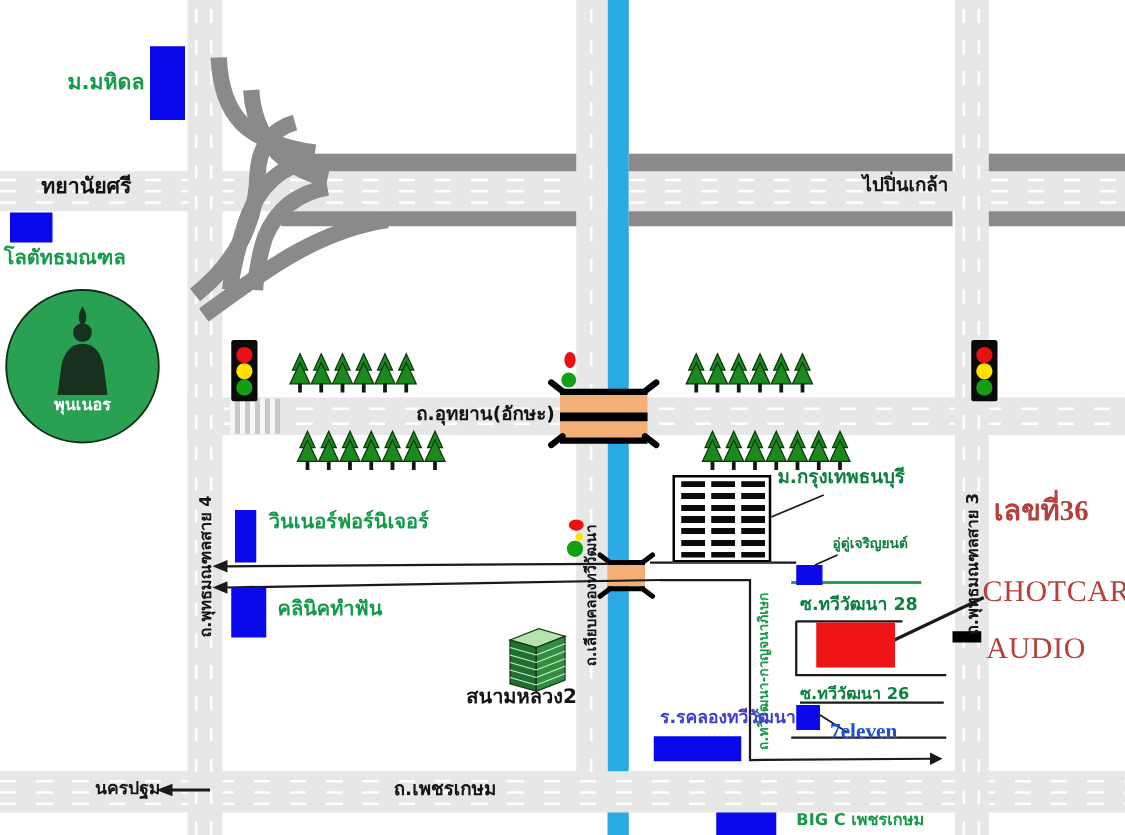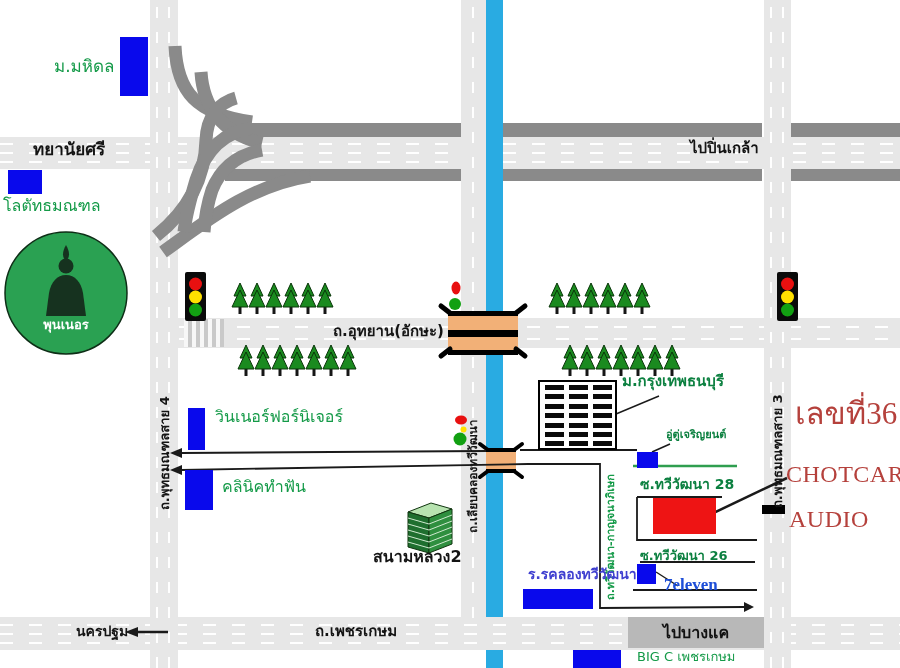--- a/index.html
+++ b/index.html
@@ -30,21 +30,21 @@
   .sai4{left:150px;width:28px;} .sai3{left:764px;width:27px;}
   .liab{left:461px;width:25px;height:618px;background-color:#e7e7e7;
        background-image:repeating-linear-gradient(0deg,#fff 0 11px,rgba(0,0,0,0) 11px 25px);
        background-size:2px 100%;background-position:11px 0;background-repeat:no-repeat;}
   .bar{height:14px;background:#8a8a8a;}
   .crosswalk{left:184px;top:319px;width:40px;height:28px;
        background:repeating-linear-gradient(90deg,#f7f7f7 0 4px,#c9c9c9 4px 8px);}
   
   .lbl{position:absolute;white-space:nowrap;line-height:1.15;}
   .black{color:#141414;font-weight:bold;}
-  .green{color:#149a48;font-weight:normal;text-align:center;}
+  .green{color:#149a48;font-weight:bold;text-align:center;}
   .dgreen{color:#0c8040;font-weight:bold;}
   .blue-t{color:#4040d0;font-weight:bold;}
   .red-t{color:#b5413c;font-family:"Liberation Serif","DejaVu Serif",serif;}
   .vlabel{position:absolute;white-space:nowrap;transform:rotate(-90deg);transform-origin:0 0;}
   
   .brect{position:absolute;background:#0909ec;}
   .shop{left:653px;top:498px;width:63px;height:36px;background:#ee1414;}
   .marker{left:762px;top:505px;width:23px;height:9px;background:#000;}
   .bangkhae{left:628px;top:617px;width:136px;height:31px;background:#b8b8b8;color:#111;
             font-weight:bold;font-size:16px;display:flex;align-items:center;justify-content:center;}
@@ -242,38 +242,37 @@
   </div>
 
   <div class="abs shop"></div>
   <div class="abs marker"></div>
 
   <div class="lbl black" style="left:33px;top:140px;font-size:17px;">ทยานัยศรี</div>
   <div class="lbl black" style="left:690px;top:140px;font-size:15px;">ไปปิ่นเกล้า</div>
   <div class="lbl black" style="left:333px;top:323px;font-size:15px;">ถ.อุทยาน(อักษะ)</div>
   <div class="lbl black" style="left:315px;top:623px;font-size:15px;">ถ.เพชรเกษม</div>
   <div class="lbl black" style="left:76px;top:623px;font-size:14px;">นครปฐม</div>
-  <div class="abs bangkhae">ไปบางแค</div>
 
   <div class="vlabel black" style="left:154px;top:510px;font-size:13px;">ถ.พุทธมณฑลสาย 4</div>
   <div class="vlabel black" style="left:767px;top:508px;font-size:13px;">ถ.พุทธมณฑลสาย 3</div>
   <div class="vlabel black" style="left:463px;top:533px;font-size:12px;">ถ.เลียบคลองทวีวัฒนา</div>
   <div class="vlabel" style="left:601px;top:600px;font-size:11px;color:#149a48;font-weight:bold;">ถ.ทวีวัฒนา-กาญจนาภิเษก</div>
 
   <div class="lbl green" style="left:54px;top:57px;font-size:17px;">ม.มหิดล</div>
   <div class="lbl green" style="left:3px;top:197px;font-size:16px;">โลตัทธมณฑล</div>
   <div class="lbl" style="left:24px;top:318px;width:84px;text-align:center;color:#fff;font-weight:bold;font-size:13px;">พุนเนอร</div>
   <div class="lbl green" style="left:215px;top:408px;font-size:16px;">วินเนอร์ฟอร์นิเจอร์</div>
   <div class="lbl green" style="left:222px;top:478px;font-size:16px;">คลินิคทำฟัน</div>
   <div class="lbl black" style="left:373px;top:548px;font-size:16px;">สนามหลวง2</div>
   <div class="lbl dgreen" style="left:622px;top:373px;font-size:15px;">ม.กรุงเทพธนบุรี</div>
   <div class="lbl dgreen" style="left:666px;top:429px;font-size:11px;">อู่ตู่เจริญยนต์</div>
   <div class="lbl dgreen" style="left:640px;top:476px;font-size:14px;">ซ.ทวีวัฒนา 28</div>
   <div class="lbl dgreen" style="left:640px;top:549px;font-size:13px;">ซ.ทวีวัฒนา 26</div>
   <div class="lbl blue-t" style="left:528px;top:566px;font-size:14px;">ร.รคลองทวีวัฒนา</div>
   <div class="lbl" style="left:664px;top:575px;font-size:17px;color:#1d4ed8;font-weight:bold;font-family:'Liberation Serif','DejaVu Serif',serif;">7eleven</div>
   <div class="lbl green" style="left:637px;top:650px;font-size:13px;">BIG C เพชรเกษม</div>
 
-  <div class="lbl red-t" style="left:795px;top:396px;font-size:31px;font-weight:normal;">เลขที่36</div>
+  <div class="lbl red-t" style="left:795px;top:396px;font-size:23px;font-weight:bold;">เลขที่36</div>
   <div class="lbl red-t" style="left:786px;top:461px;font-size:24px;letter-spacing:0.5px;">CHOTCAR</div>
   <div class="lbl red-t" style="left:789px;top:506px;font-size:24px;letter-spacing:0.5px;">AUDIO</div>
 
 </div>
 
 </body></html>

